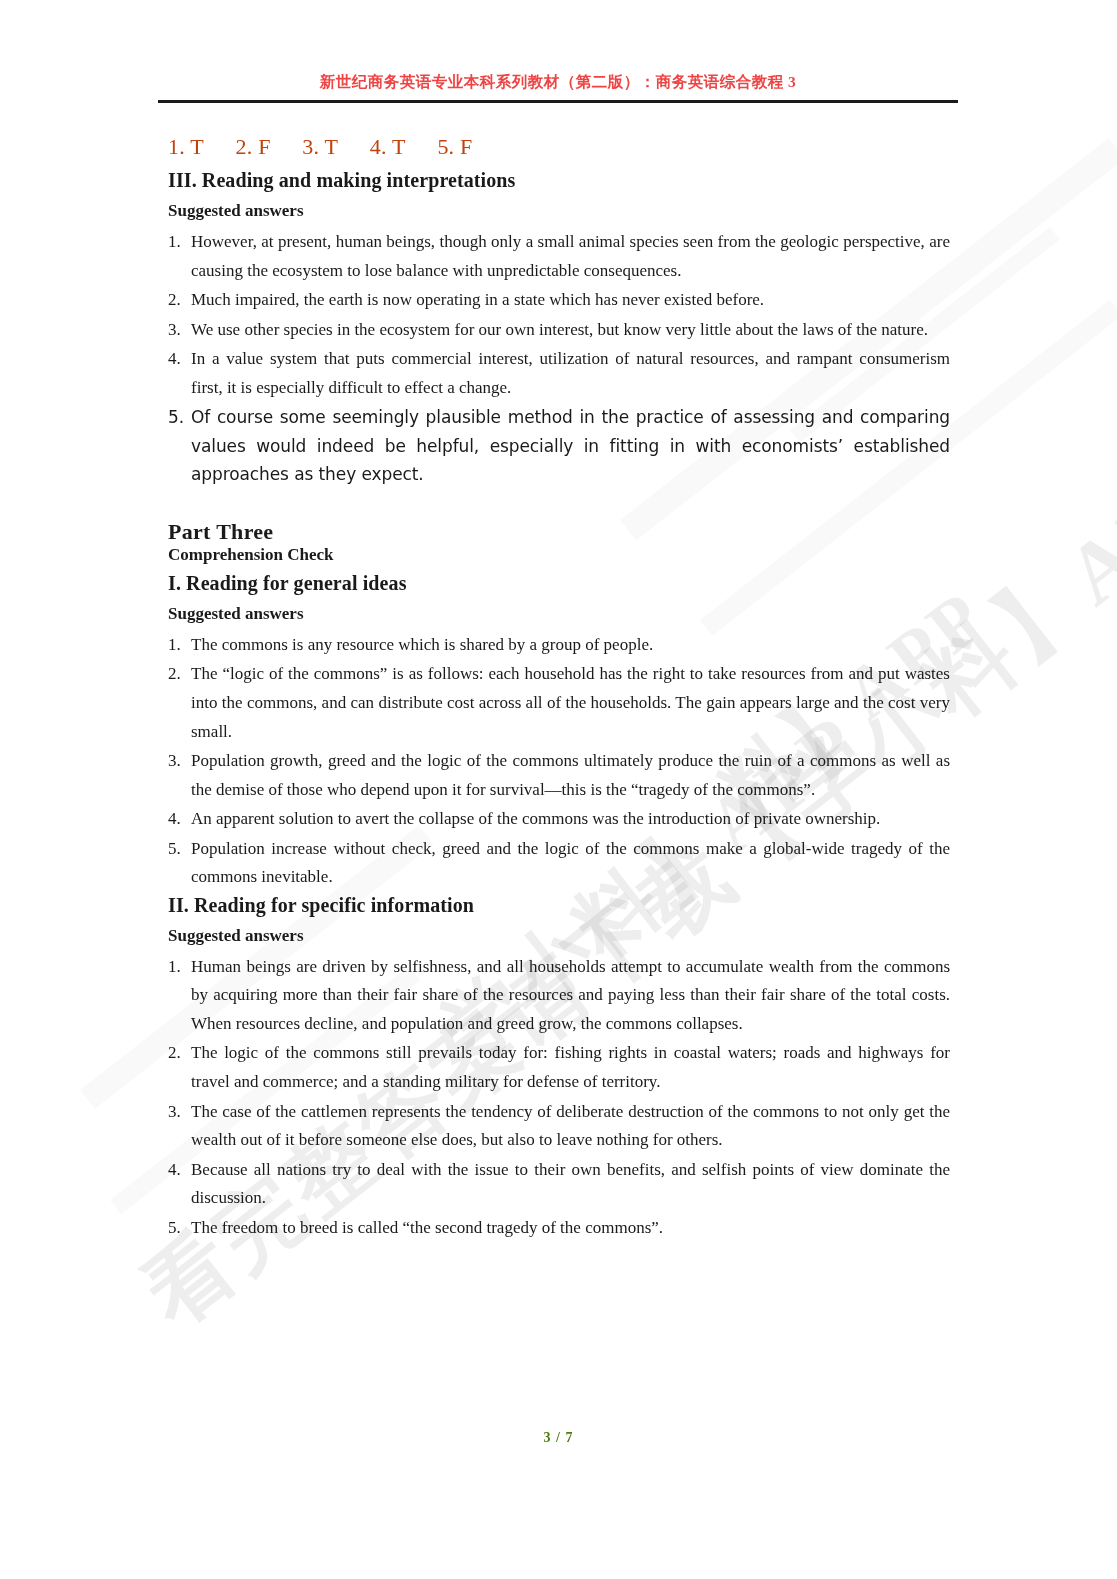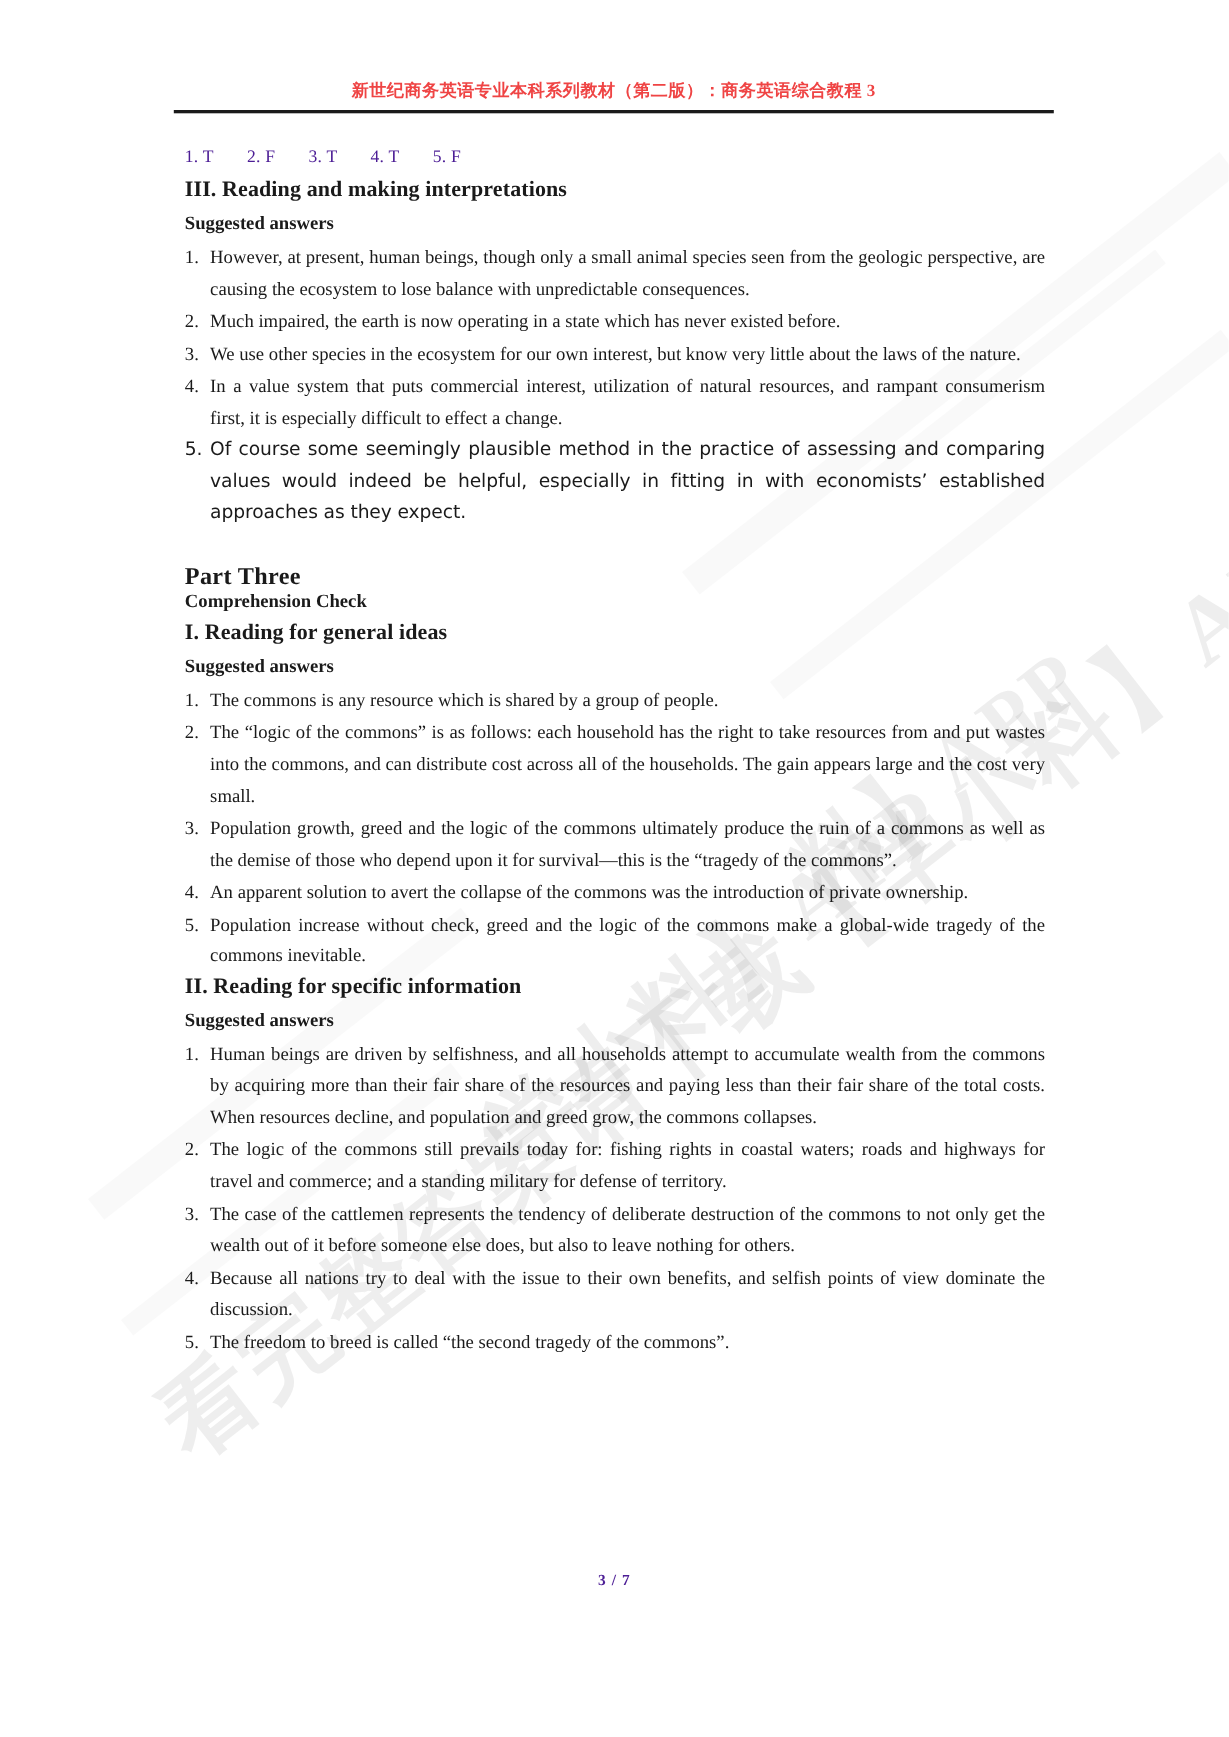--- a/index.html
+++ b/index.html
@@ -77,22 +77,22 @@
 
   
   .content {
     position: absolute;
     left: 168px;
     top: 134px;
     width: 782px;
     z-index: 2;
   }
   .tf-line {
-    font-size: 16px;
-    color: #4c1d95;
+    font-size: 22px;
+    color: #c2410c;
     margin-bottom: 9px;
     letter-spacing: 0.2px;
   }
   .tf-line span { margin-right: 26px; }
   h3.sec {
     font-size: 20px;
     font-weight: bold;
     margin: 0 0 9px 0;
     letter-spacing: 0.1px;
   }
@@ -138,21 +138,21 @@
     letter-spacing: 0.3px;
   }
   .footer {
     position: absolute;
     left: 0;
     top: 1430px;
     width: 1117px;
     text-align: center;
     font-size: 14px;
     font-weight: bold;
-    color: #4c1d95;
+    color: #4d7c0f;
     letter-spacing: 1px;
   }
 </style>
 </head>
 <body>
 
 <div class="page">
 
   <div class="watermark">
     <div class="wm-band b1"></div>

